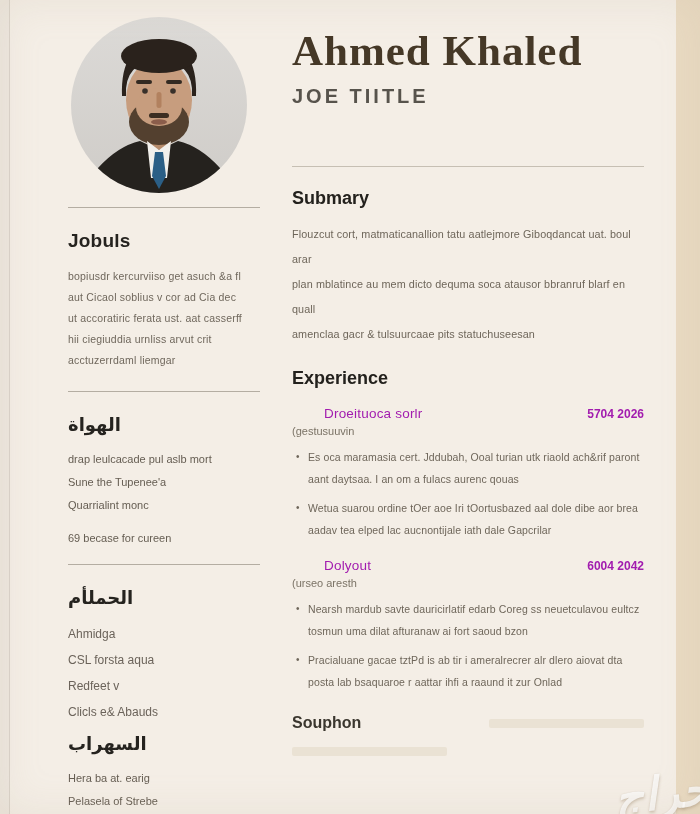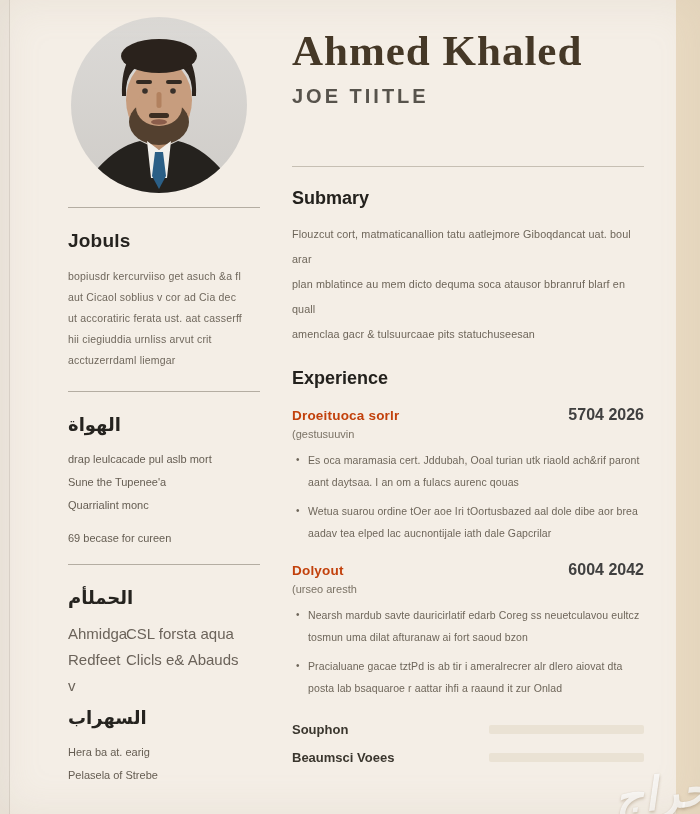--- a/index.html
+++ b/index.html
@@ -25,48 +25,48 @@
                letter-spacing:.2px; }
   .l-heading.arabic { font-size:18px; font-family:"DejaVu Sans", sans-serif; }
   .garble { filter: blur(.3px); }
   .l-par { margin-top:14px; }
   .l-par .ln { font-size:10.5px; color:#6f675c; line-height:21px; letter-spacing:.2px; }
   .l-lines { margin-top:13px; }
   .l-lines .ln { font-size:11px; color:#655d52; line-height:23px; }
   .l-foot { font-size:11px; color:#655d52; margin-top:15px; }
   .l-div2 { margin-top:20px; }
   .kv-rows { margin-top:13px; }
-  .kv-row { display:flex; font-size:15px; color:#6b635a; line-height:26px; }
+  .kv-row { display:flex; font-size:12px; color:#6b635a; line-height:26px;flex-direction:column; }
   .kv-row .k { width:58px; }
   .kv-row .v { flex:1; }
 
   
   .name { font-family:"Liberation Serif", serif; font-weight:700; font-size:43px;
           color:#453827; letter-spacing:1px; margin-top:16px; line-height:1.05; }
   .jobtitle { font-size:20px; font-weight:600; color:#57534c; letter-spacing:3px;
               margin-top:12px; }
   .r-divider-space { height:58px; }
 
   .r-heading { font-size:18px; font-weight:700; color:#23211d; margin-top:21px; }
   .summary-par { margin-top:13px; }
   .summary-par .ln { font-size:10.8px; color:#6e665a; line-height:25px; letter-spacing:.1px; }
 
   .job { margin-top:17px; }
   .job-head { display:flex; justify-content:space-between; align-items:baseline; }
-  .job-role { font-size:13.5px; font-weight:700; color:#c2410c; letter-spacing:.2px; }
-  .job-date { font-size:16px; font-weight:700; color:#404040; }
+  .job-role { font-size:13.5px; font-weight:400; color:#a21caf; letter-spacing:.2px;margin-left:32px; }
+  .job-date { font-size:12px; font-weight:700; color:#a21caf; }
   .job-sub { font-size:11px; color:#7b7366; margin-top:4px; }
   .bullets { margin-top:9px; }
   .bullet { display:flex; margin-bottom:7px; }
   .bullet .dot { width:16px; padding-left:4px; font-size:10px; color:#6e665a; line-height:22px; }
   .bullet .txt { flex:1; font-size:10.5px; color:#6e665a; line-height:22px; letter-spacing:.1px; }
 
   .skills { margin-top:16px; }
   .skill-row { display:flex; align-items:center; height:28px; }
-  .skill-label { flex:1; font-size:13px; font-weight:600; color:#3a362e; }
+  .skill-label { flex:1; font-size:16px; font-weight:600; color:#3a362e; }
   .skill-bar { width:155px; height:9px; background:#eae2d4; border-radius:2px;
                overflow:hidden; }
   .skill-fill { height:100%; background:#35301f; border-radius:2px; }
 
   .watermark { position:absolute; right:-10px; bottom:-6px;
                font-family:"DejaVu Sans", sans-serif; font-weight:700;
                font-size:46px; font-style:italic;
                color:rgba(255,255,255,.85);
                text-shadow:0 2px 3px rgba(165,145,118,.45), 0 0 1px rgba(150,130,105,.3);
                transform:rotate(-6deg); letter-spacing:2px; }
@@ -210,21 +210,20 @@
     </div>
 
     <div class="skills">
       <div class="skill-row">
         <span class="skill-label garble">Souphon</span>
         <span class="skill-bar">
           <span class="skill-fill" style="width: 78%;"></span>
         </span>
       </div>
       <div class="skill-row">
-        <span class="skill-label garble">Beaumsci Voees</span>
         <span class="skill-bar">
           <span class="skill-fill" style="width: 53%;"></span>
         </span>
       </div>
       <div class="skill-row">
         
         
       </div>
 
     </div>

